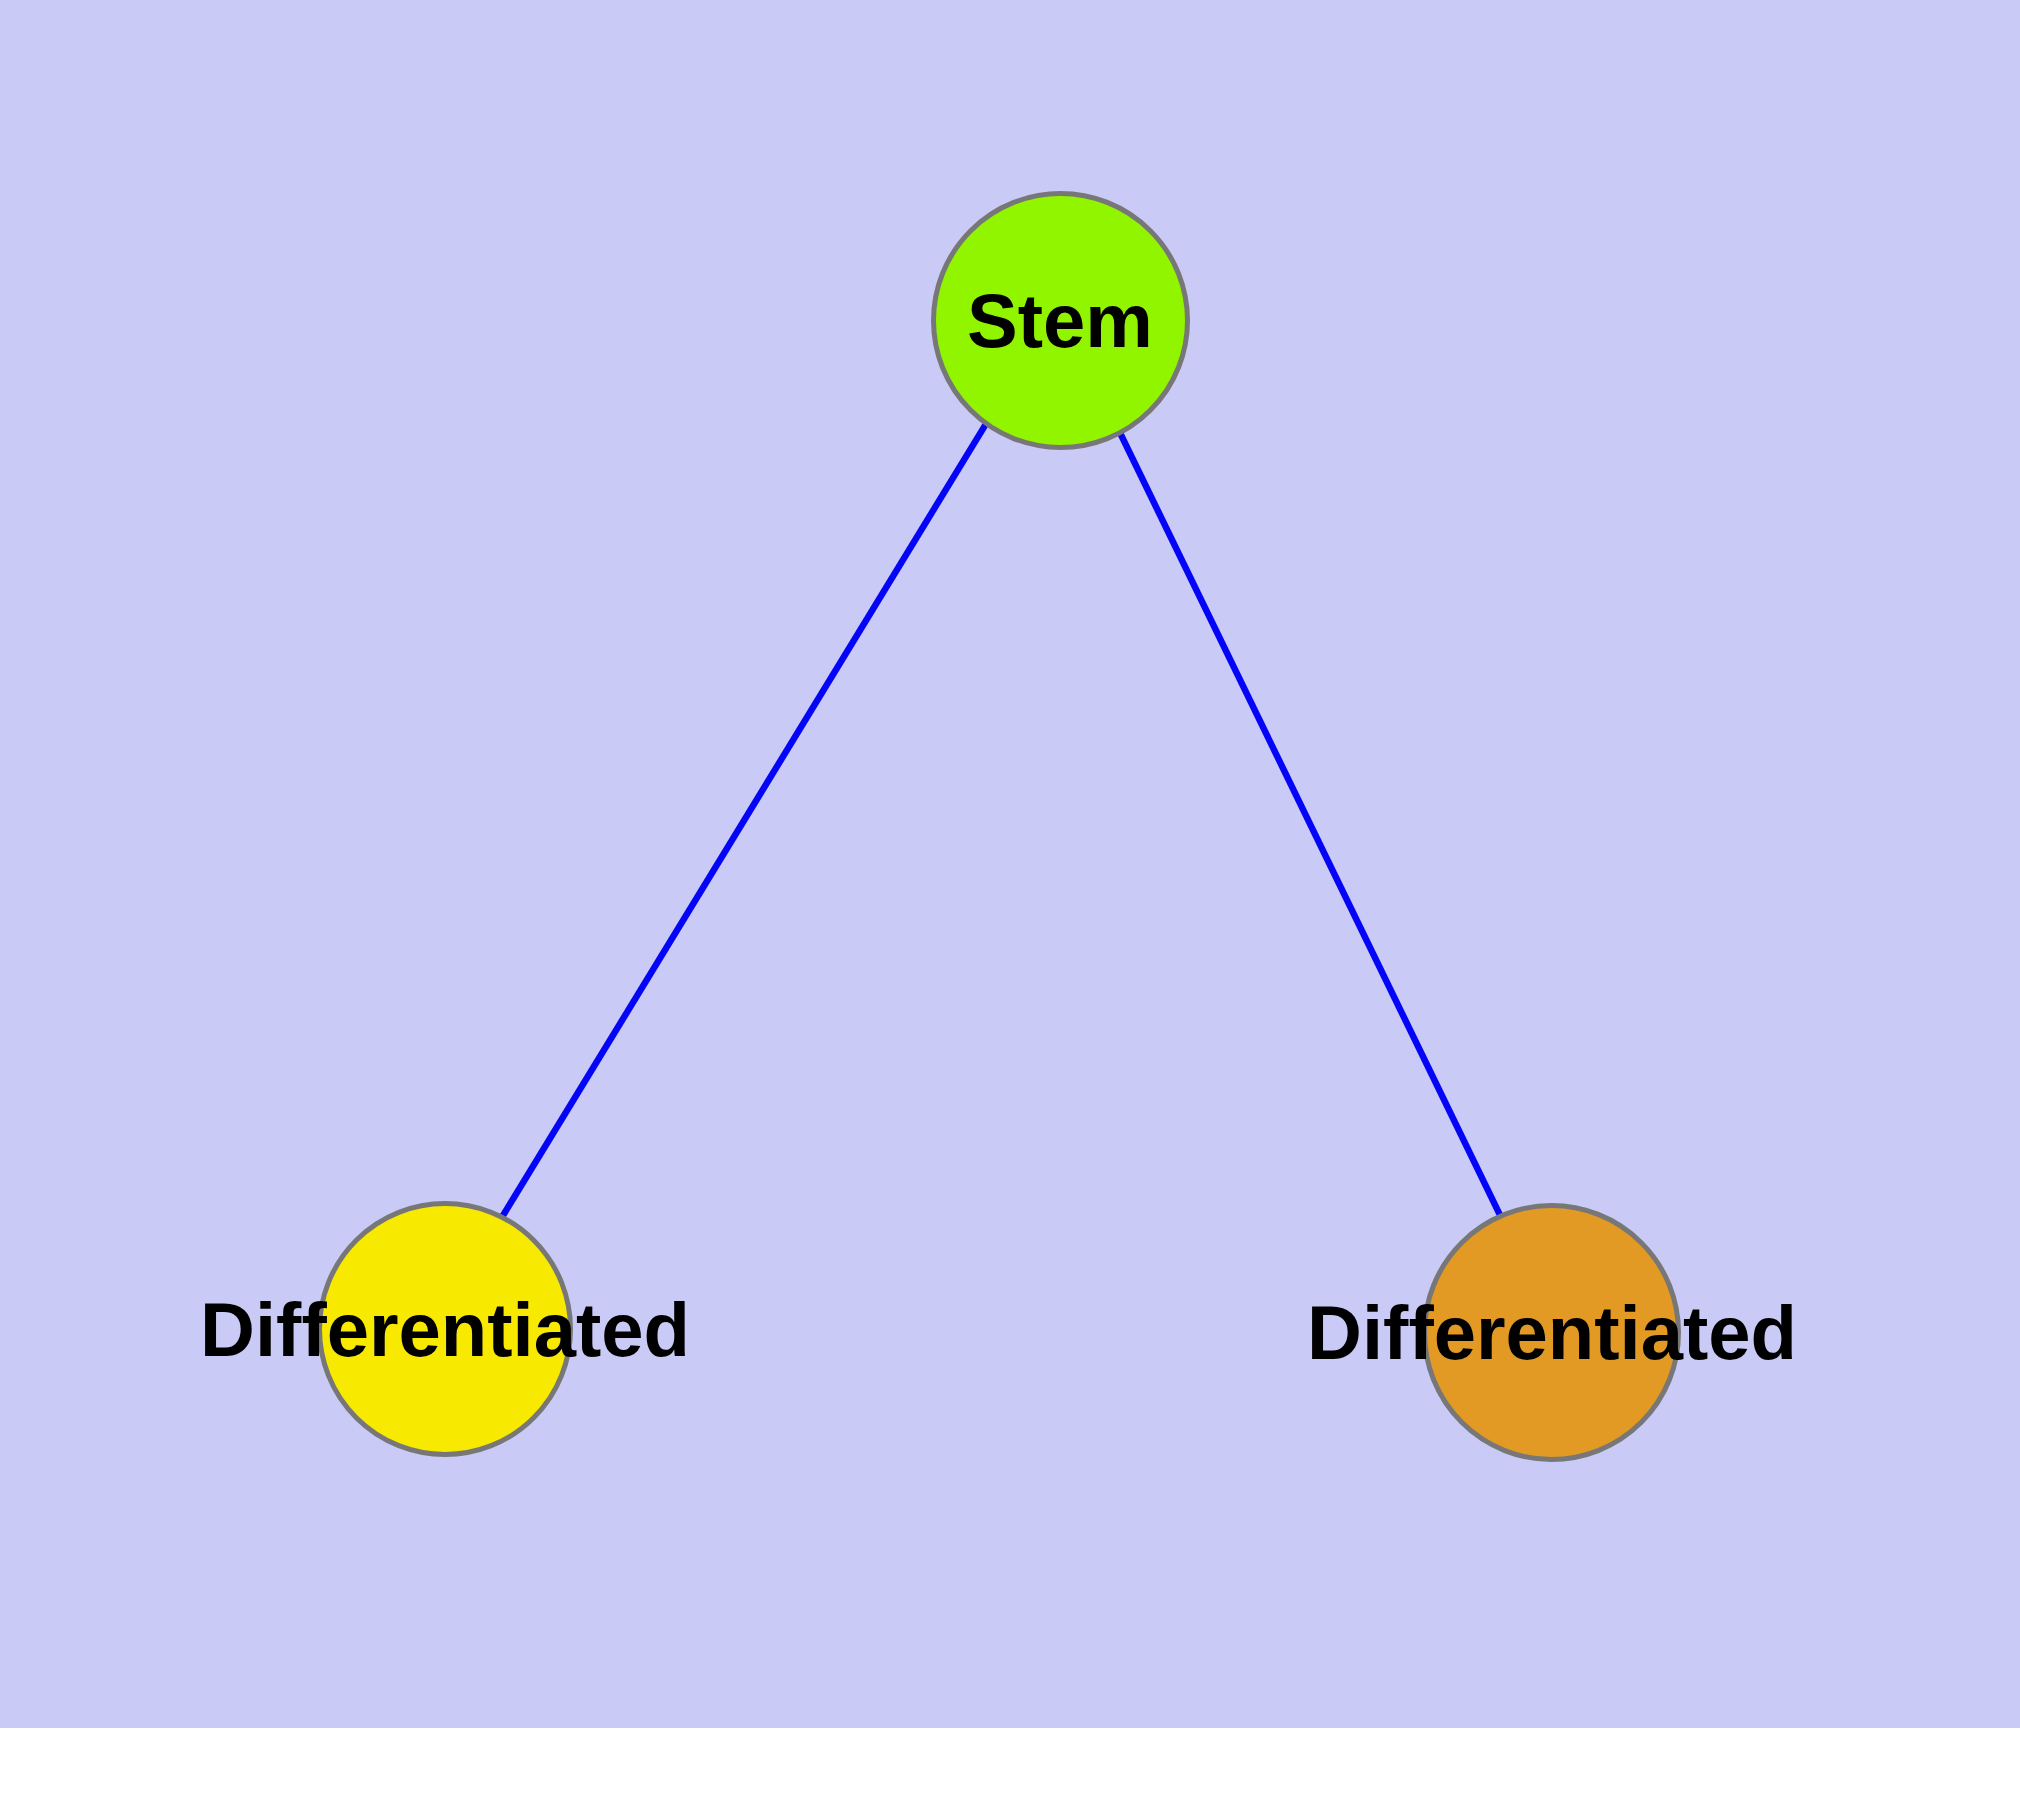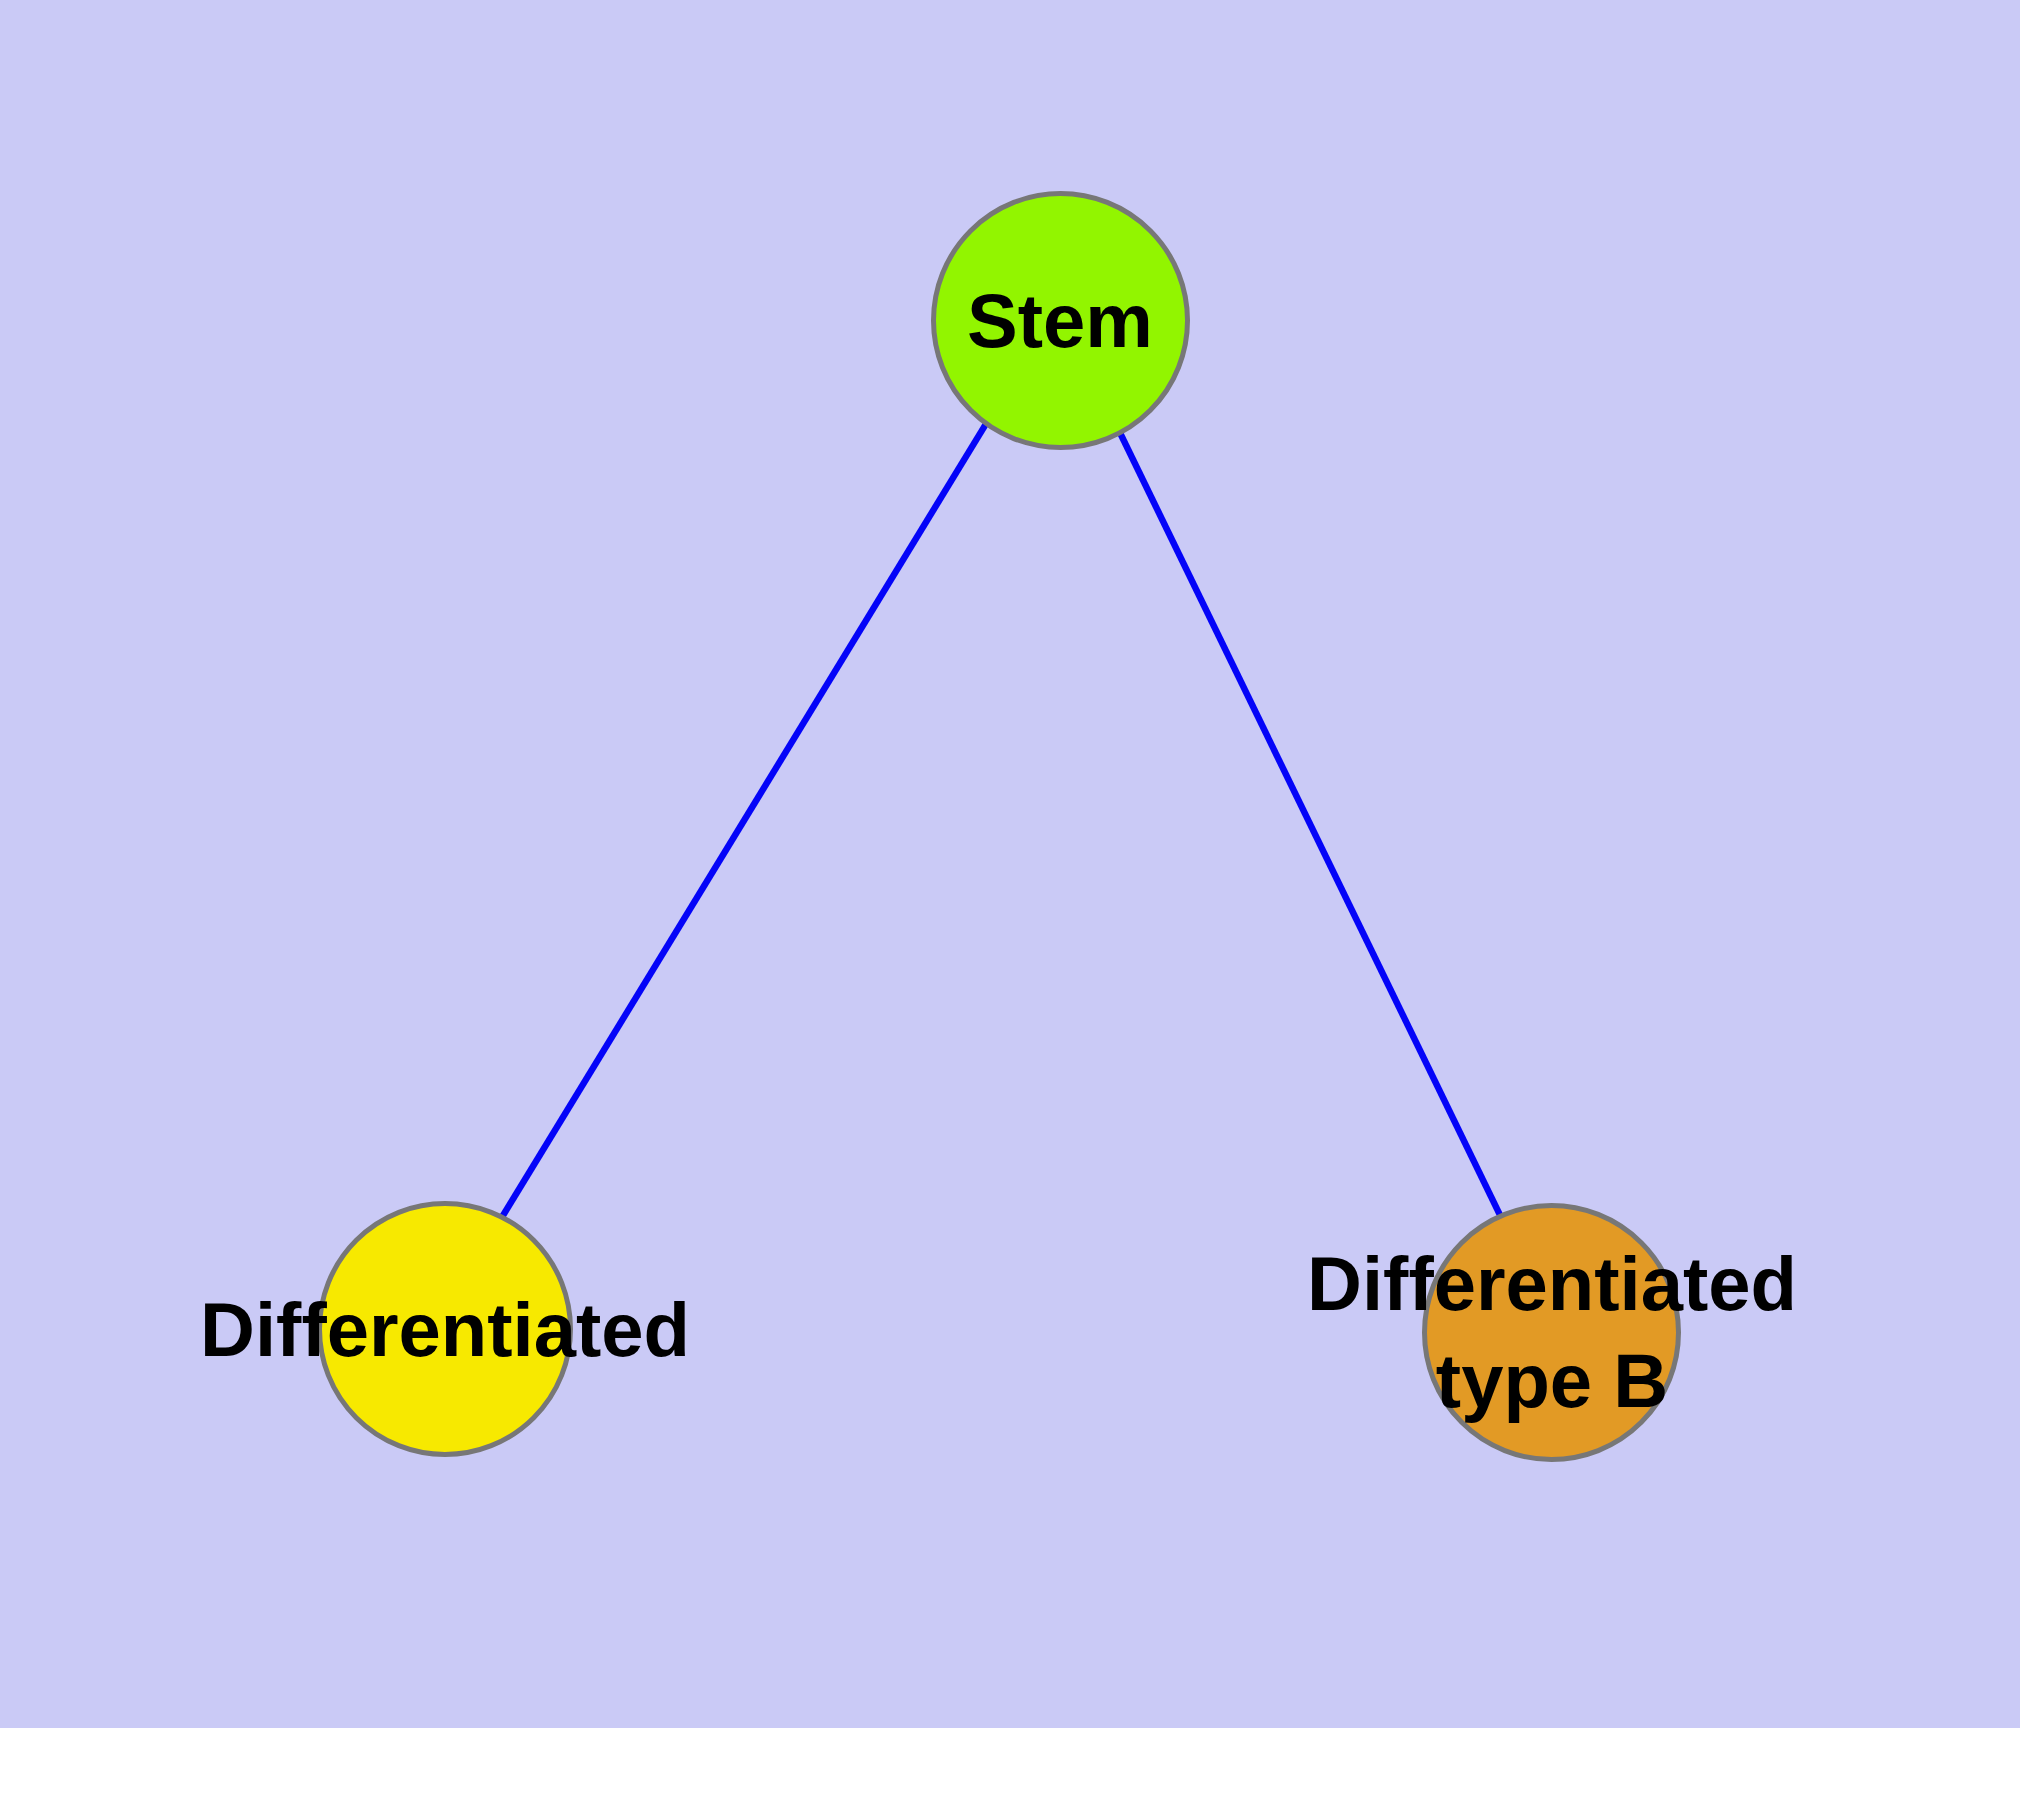--- a/index.html
+++ b/index.html
@@ -50,17 +50,16 @@
   <div class="node-label" style="left: 1060px; top: 320px; color: rgb(0, 0, 0);">
     <span class="label-line">Stem</span>
   </div>
 
   <div class="node-label" style="left: 445px; top: 1329px; color: rgb(0, 0, 0);">
     <span class="label-line">Differentiated</span>
   </div>
 
   <div class="node-label" style="left: 1552px; top: 1332px; color: rgb(0, 0, 0);">
     <span class="label-line">Differentiated</span>
-    <span class="label-line">type B</span>
   </div>
 
 </div>
 
 
 </body></html>

